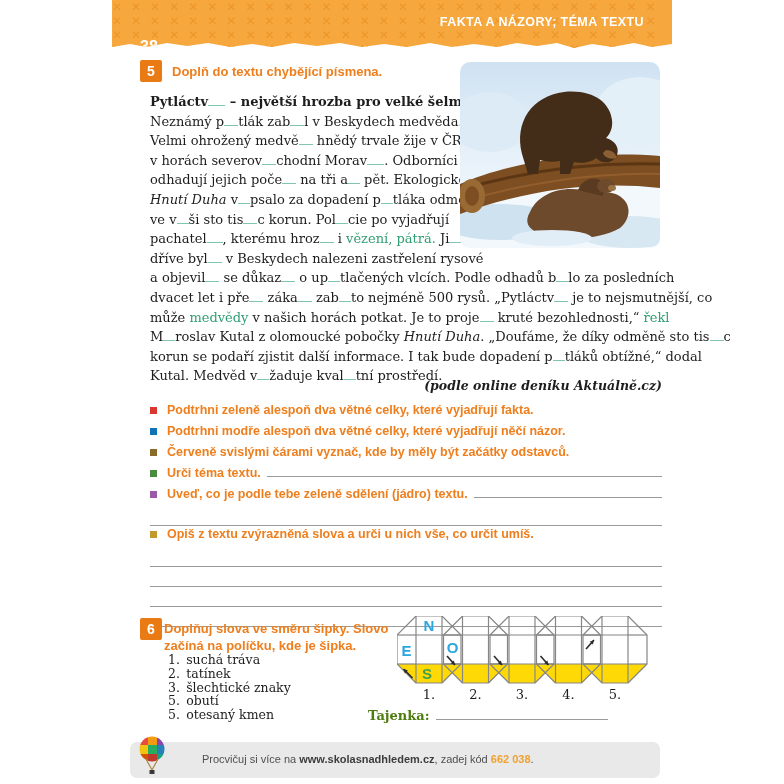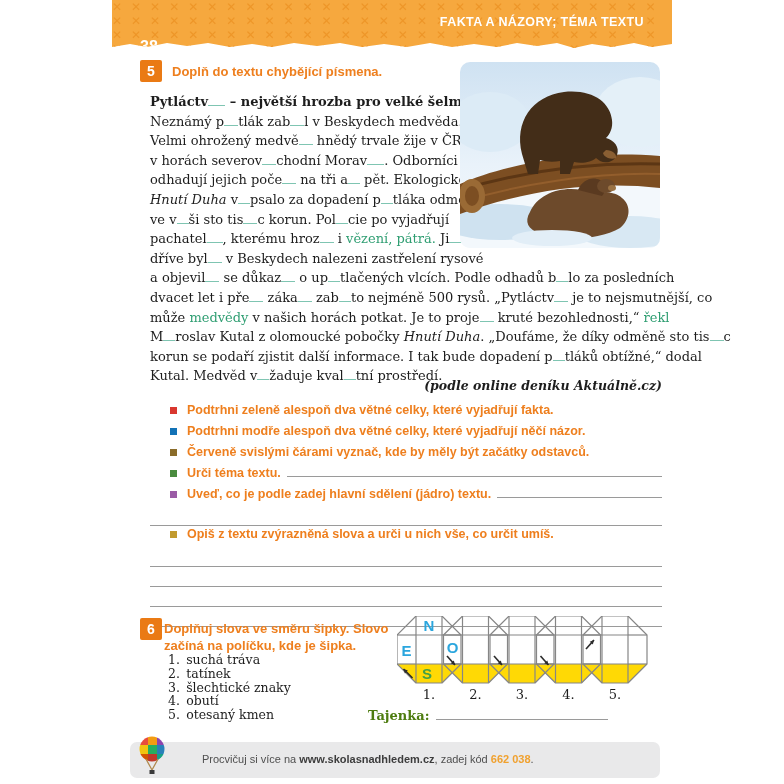--- a/index.html
+++ b/index.html
@@ -34,21 +34,21 @@
   .gap{display:inline-block;border-bottom:1.6px solid #7fc5b2;height:10px;}
   .attribution{position:absolute;left:150px;top:378px;width:512px;text-align:right;
     font-family:"DejaVu Serif",serif;font-style:italic;font-weight:600;font-size:12.5px;color:#1d1d1d;}
 
   
   .photo{position:absolute;left:460px;top:62px;width:200px;height:186px;border-radius:10px;
     overflow:hidden;}
 
   
   .tasks{position:absolute;left:150px;top:402px;width:512px;}
-  .task-row{display:flex;align-items:baseline;margin-bottom:4.5px;margin-left:20px;}
+  .task-row{display:flex;align-items:baseline;margin-bottom:4.5px;}
   .bullet{width:7px;height:7px;flex:0 0 7px;margin-right:10px;align-self:center;margin-top:1px;}
   .task-label{color:#ee7f1e;font-weight:bold;font-size:12.5px;line-height:16.5px;white-space:nowrap;}
   .flexline{flex:1;border-bottom:1px solid #9a9a9a;height:11px;margin-left:6px;}
   .writeline{border-bottom:1px solid #9a9a9a;height:17.5px;margin-bottom:0;}
   .writeline.tall{height:19px;}
 
   
   .clues{position:absolute;left:168px;top:653px;font-family:"DejaVu Serif",serif;
     font-size:12.5px;color:#1d1d1d;line-height:13.8px;}
   .tajenka{position:absolute;left:368px;top:708px;display:flex;align-items:baseline;
@@ -153,41 +153,41 @@
         <span class="bullet" style="background: rgb(138, 108, 42);"></span>
         <span class="task-label">Červeně svislými čárami vyznač, kde by měly být začátky odstavců.</span>
       </div>
       <div class="task-row">
         <span class="bullet" style="background: rgb(74, 139, 63);"></span>
         <span class="task-label">Urči téma textu.</span>
         <span class="flexline"></span>
       </div>
       <div class="task-row">
         <span class="bullet" style="background: rgb(154, 91, 165);"></span>
-        <span class="task-label">Uveď, co je podle zadej hlavní sdělení (jádro) textu.</span>
+        <span class="task-label">Uveď, co je podle tebe zeleně sdělení (jádro) textu.</span>
         <span class="flexline"></span>
       </div>
       <div class="writeline"></div>
       <div class="task-row">
         <span class="bullet" style="background: rgb(193, 154, 46);"></span>
         <span class="task-label">Opiš z textu zvýrazněná slova a urči u nich vše, co určit umíš.</span>
       </div>
       <div class="writeline tall"></div>
       <div class="writeline tall"></div>
       <div class="writeline tall"></div>
       <div class="writeline tall"></div>
     </div>
 
   <div class="badge" style="left:140px;top:618px;">6</div>
   <div class="instr" style="left:164px;top:620px;width:250px;">Doplňuj slova ve směru šipky. Slovo začíná na políčku, kde je šipka.</div>
   <div class="clues">
       <div>1. suchá tráva</div>
       <div>2. tatínek</div>
       <div>3. šlechtické znaky</div>
-      <div>4. obutí</div>
+      <div>5. obutí</div>
       <div>5. otesaný kmen</div>
     </div>
 
   <svg class="puzzle" width="252" height="92" viewBox="0 0 252 92">
       <polygon points="0,48 64,48 45,67 19,67" fill="#ffd905"></polygon>
       <polygon points="46.5,48 110.5,48 91.5,67 65.5,67" fill="#ffd905"></polygon>
       <polygon points="93,48 157,48 138,67 112,67" fill="#ffd905"></polygon>
       <polygon points="139.5,48 203.5,48 184.5,67 158.5,67" fill="#ffd905"></polygon>
       <polygon points="186,48 250,48 231,67 205,67" fill="#ffd905"></polygon>
       <polygon points="19,0 45,0 64,19 64,48 45,67 19,67 0,48 0,19" fill="none" stroke="#868686" stroke-width="1.2" stroke-linejoin="round"></polygon>

